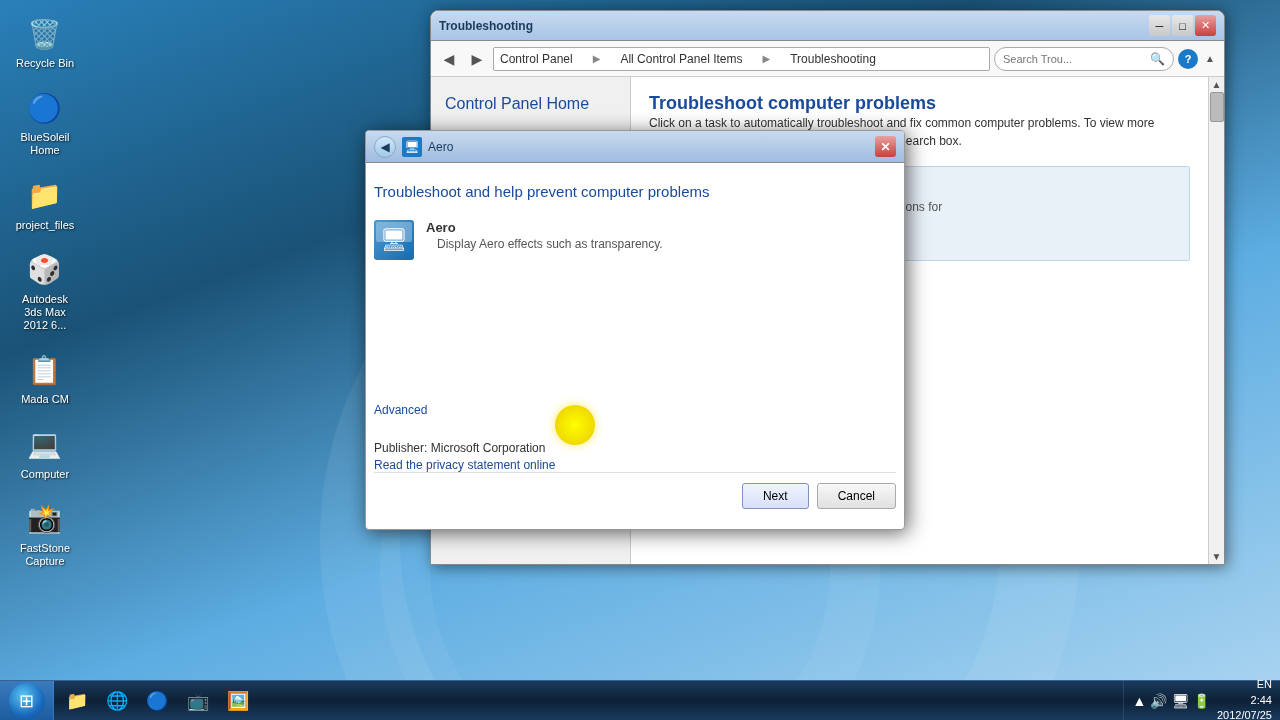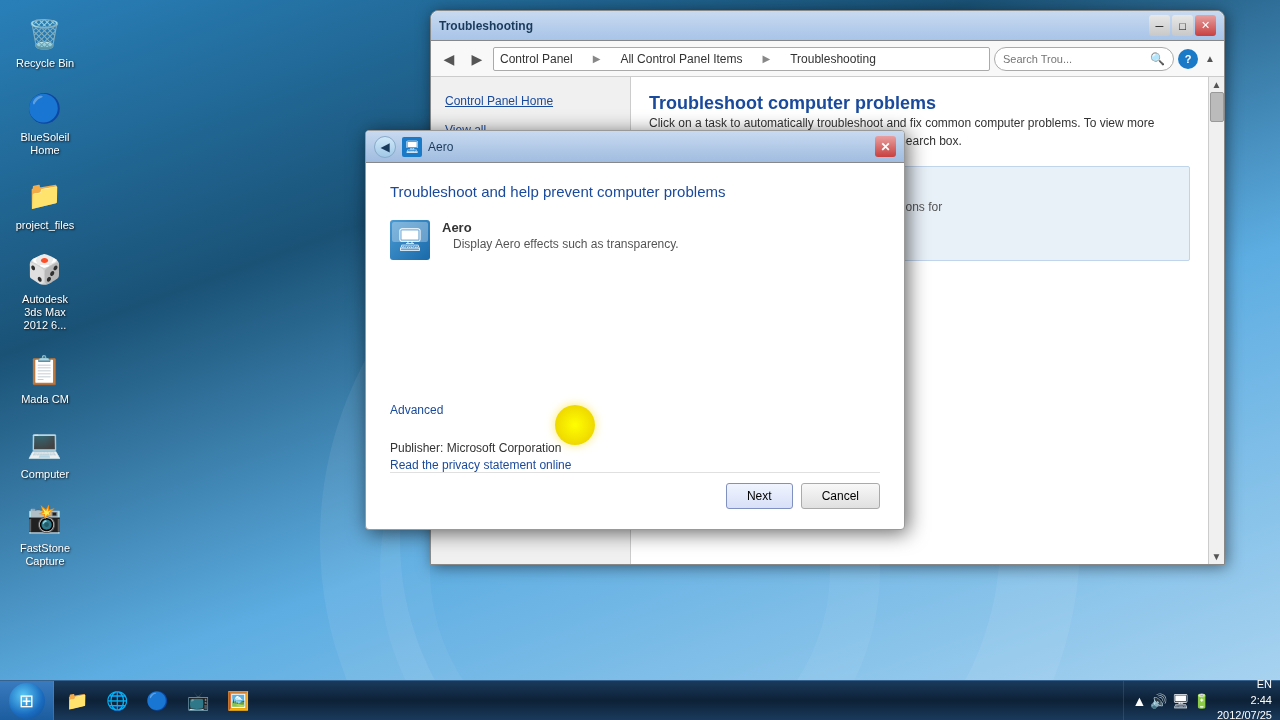--- a/index.html
+++ b/index.html
@@ -295,25 +295,24 @@
 
     
     .sidebar {
       width: 200px;
       background: #f0f0f0;
       border-right: 1px solid #ccc;
       padding: 10px 0;
     }
     .sidebar-item {
       padding: 6px 14px;
-      font-size: 12px;
+      font-size: 16px;
       color: #1a4a9c;
       cursor: pointer;
       line-height: 1.4;
-      text-decoration: underline;
     }
 
     
     .main-panel {
       flex: 1;
       background: white;
       padding: 16px 18px;
       overflow-y: auto;
       position: relative;
     }
@@ -464,21 +463,21 @@
       align-items: center;
       justify-content: center;
       cursor: pointer;
       color: white;
       font-size: 12px;
       font-weight: bold;
     }
 
     
     .dialog-content {
-      padding: 20px 24px;
+      padding: 20px 8px;
       display: flex;
       flex-direction: column;
       height: calc(100% - 32px);
     }
     .dialog-heading {
       font-size: 15px;
       color: #1a4a9c;
       margin-bottom: 20px;
       font-weight: normal;
     }

